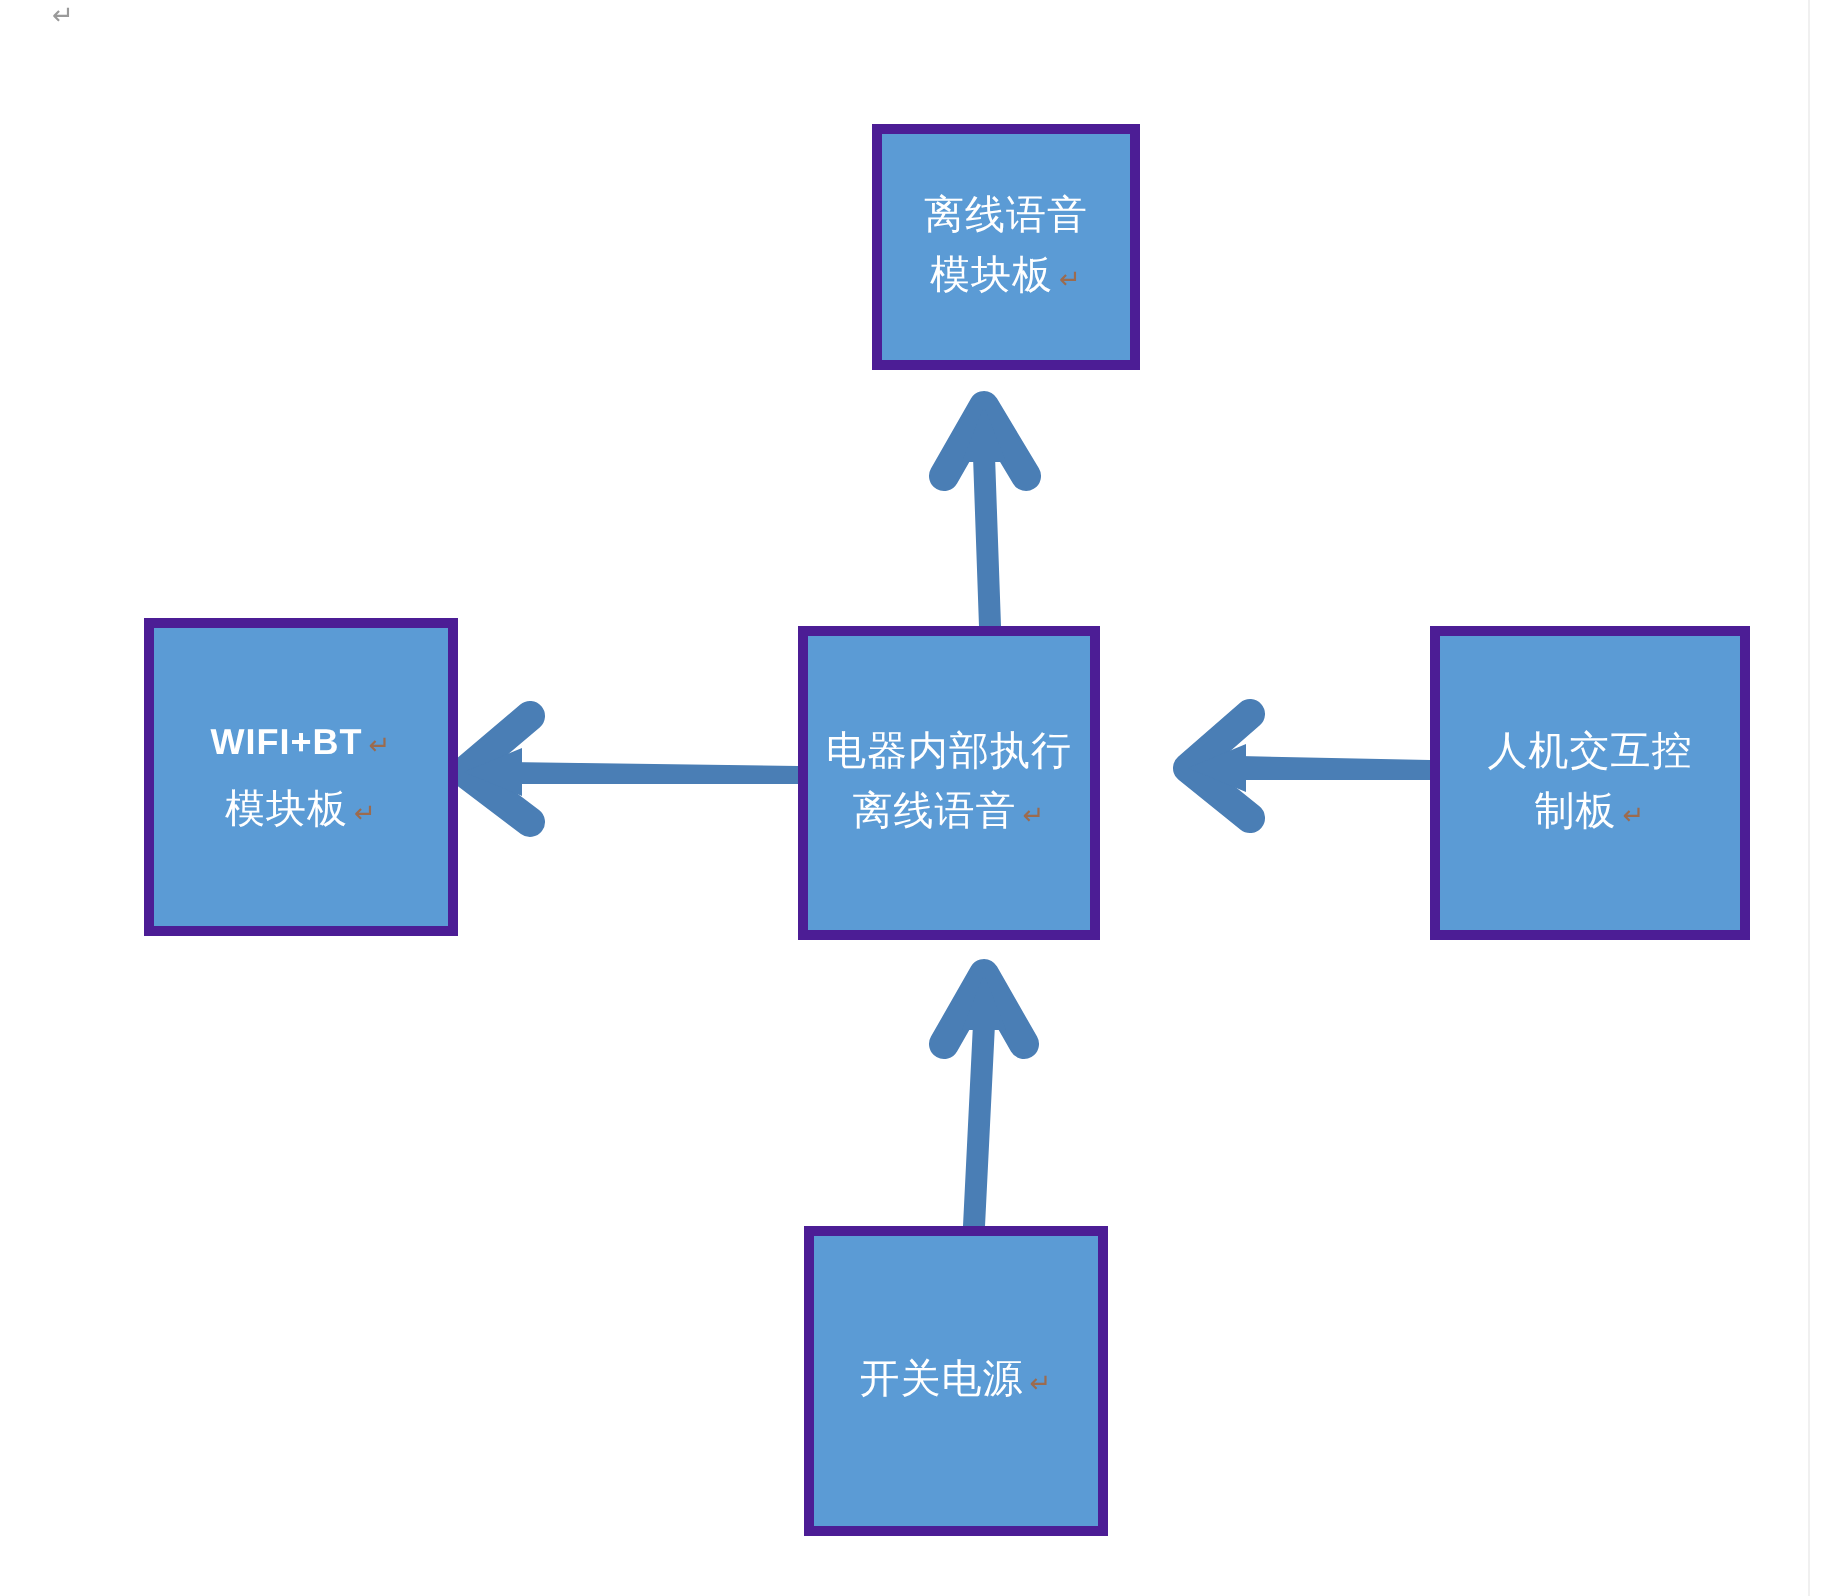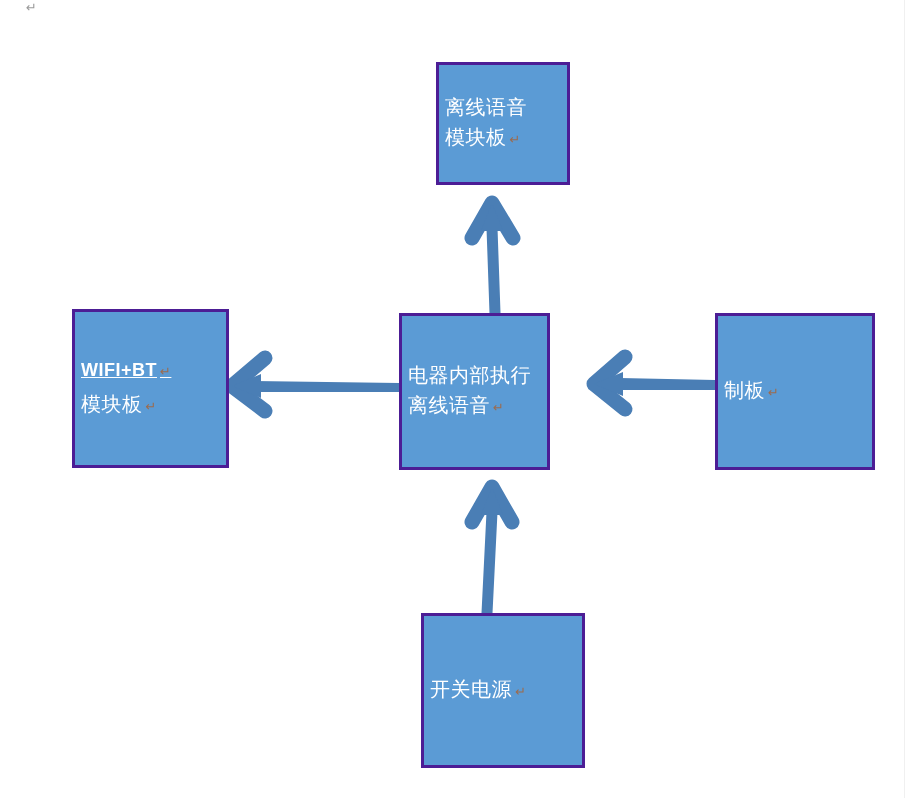--- a/index.html
+++ b/index.html
@@ -41,49 +41,49 @@
     font-size: 13px;
     color: #9a9a9a;
     line-height: 1;
     user-select: none;
   }
 
   .node {
     position: absolute;
     box-sizing: border-box;
     background: #5B9BD5;
-    border: 3px solid #4c1d95;
+    border: 5px solid #4c1d95;
     display: flex;
     align-items: center;
     justify-content: center;
     color: #ffffff;
-    text-align: left;
+    text-align: center;
   }
   .node .node-text {
     display: block;
     width: 100%;
     padding: 0 6px;
     box-sizing: border-box;
     font-size: 19px;
     line-height: 30px;
     letter-spacing: 0.5px;
     white-space: pre-line;
   }
 
   
   #node-voice   { left: 436px; top: 62px;  width: 134px; height: 123px; }
   #node-wireless{ left: 72px;  top: 309px; width: 157px; height: 159px; }
   #node-core    { left: 399px; top: 313px; width: 151px; height: 157px; }
   #node-hmi     { left: 715px; top: 313px; width: 160px; height: 157px; }
-  #node-power   { left: 421px; top: 613px; width: 164px; height: 155px; font-family: Liberation Serif, serif; }
+  #node-power   { left: 402px; top: 613px; width: 152px; height: 155px; font-family: Liberation Serif, serif; }
 
   
   #node-wireless .node-text { line-height: 32px; }
   .line { display: block; white-space: nowrap; }
-  .line.latin { font-weight: bold; font-size: 18px; text-decoration: underline; }
+  .line.latin { font-weight: bold; font-size: 18px; }
   .line.cjk { font-size: 20px; }
   .spell {
     text-decoration: none;
     background-repeat: repeat-x;
     background-position: bottom left;
     background-image:
       linear-gradient(45deg, transparent 45%, #e83030 45%, #e83030 55%, transparent 55%),
       linear-gradient(-45deg, transparent 45%, #e83030 45%, #e83030 55%, transparent 55%);
     background-size: 4px 4px;
     padding-bottom: 3px;
@@ -149,20 +149,20 @@
 
   <div class="node" id="node-wireless">
     <span class="node-text"><span class="line latin"><span>WIFI+BT</span><span class="pilcrow">↵</span></span><span class="line cjk"><span>模块板</span><span class="pilcrow">↵</span></span></span>
   </div>
 
   <div class="node" id="node-core">
     <span class="node-text"><span class="line cjk">电器内部执行</span><span class="line cjk"><span>离线语音</span><span class="pilcrow">↵</span></span></span>
   </div>
 
   <div class="node" id="node-hmi">
-    <span class="node-text"><span class="line cjk"><span>制板</span><span class="pilcrow">↵</span></span></span>
+    <span class="node-text"><span class="line cjk">人机交互控</span><span class="line cjk"><span>制板</span><span class="pilcrow">↵</span></span></span>
   </div>
 
   <div class="node" id="node-power">
     <span class="node-text"><span class="line cjk"><span>开关电源</span><span class="pilcrow">↵</span></span></span>
   </div>
 
 </div>
 
 </body></html>

